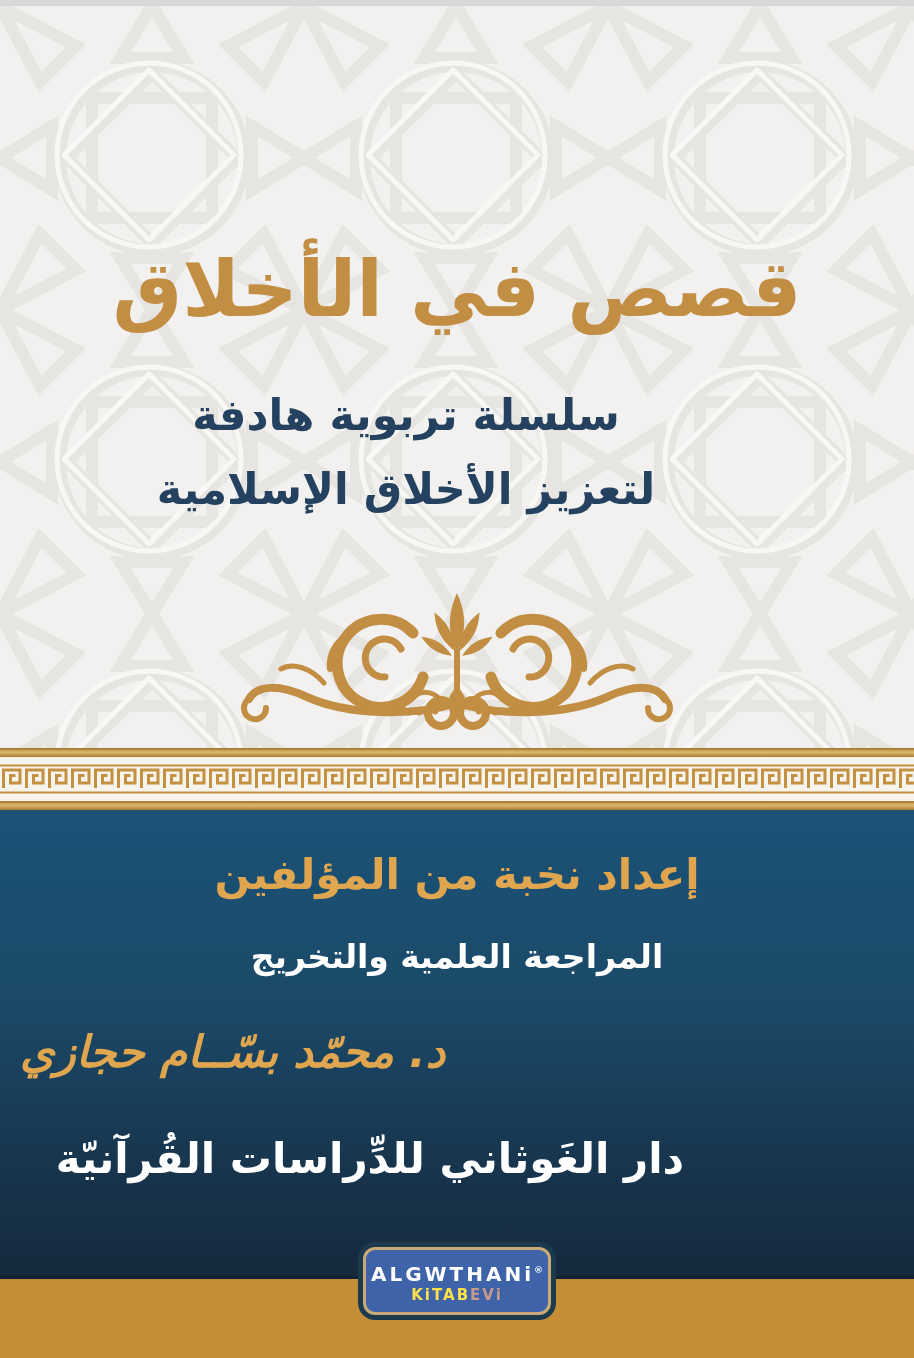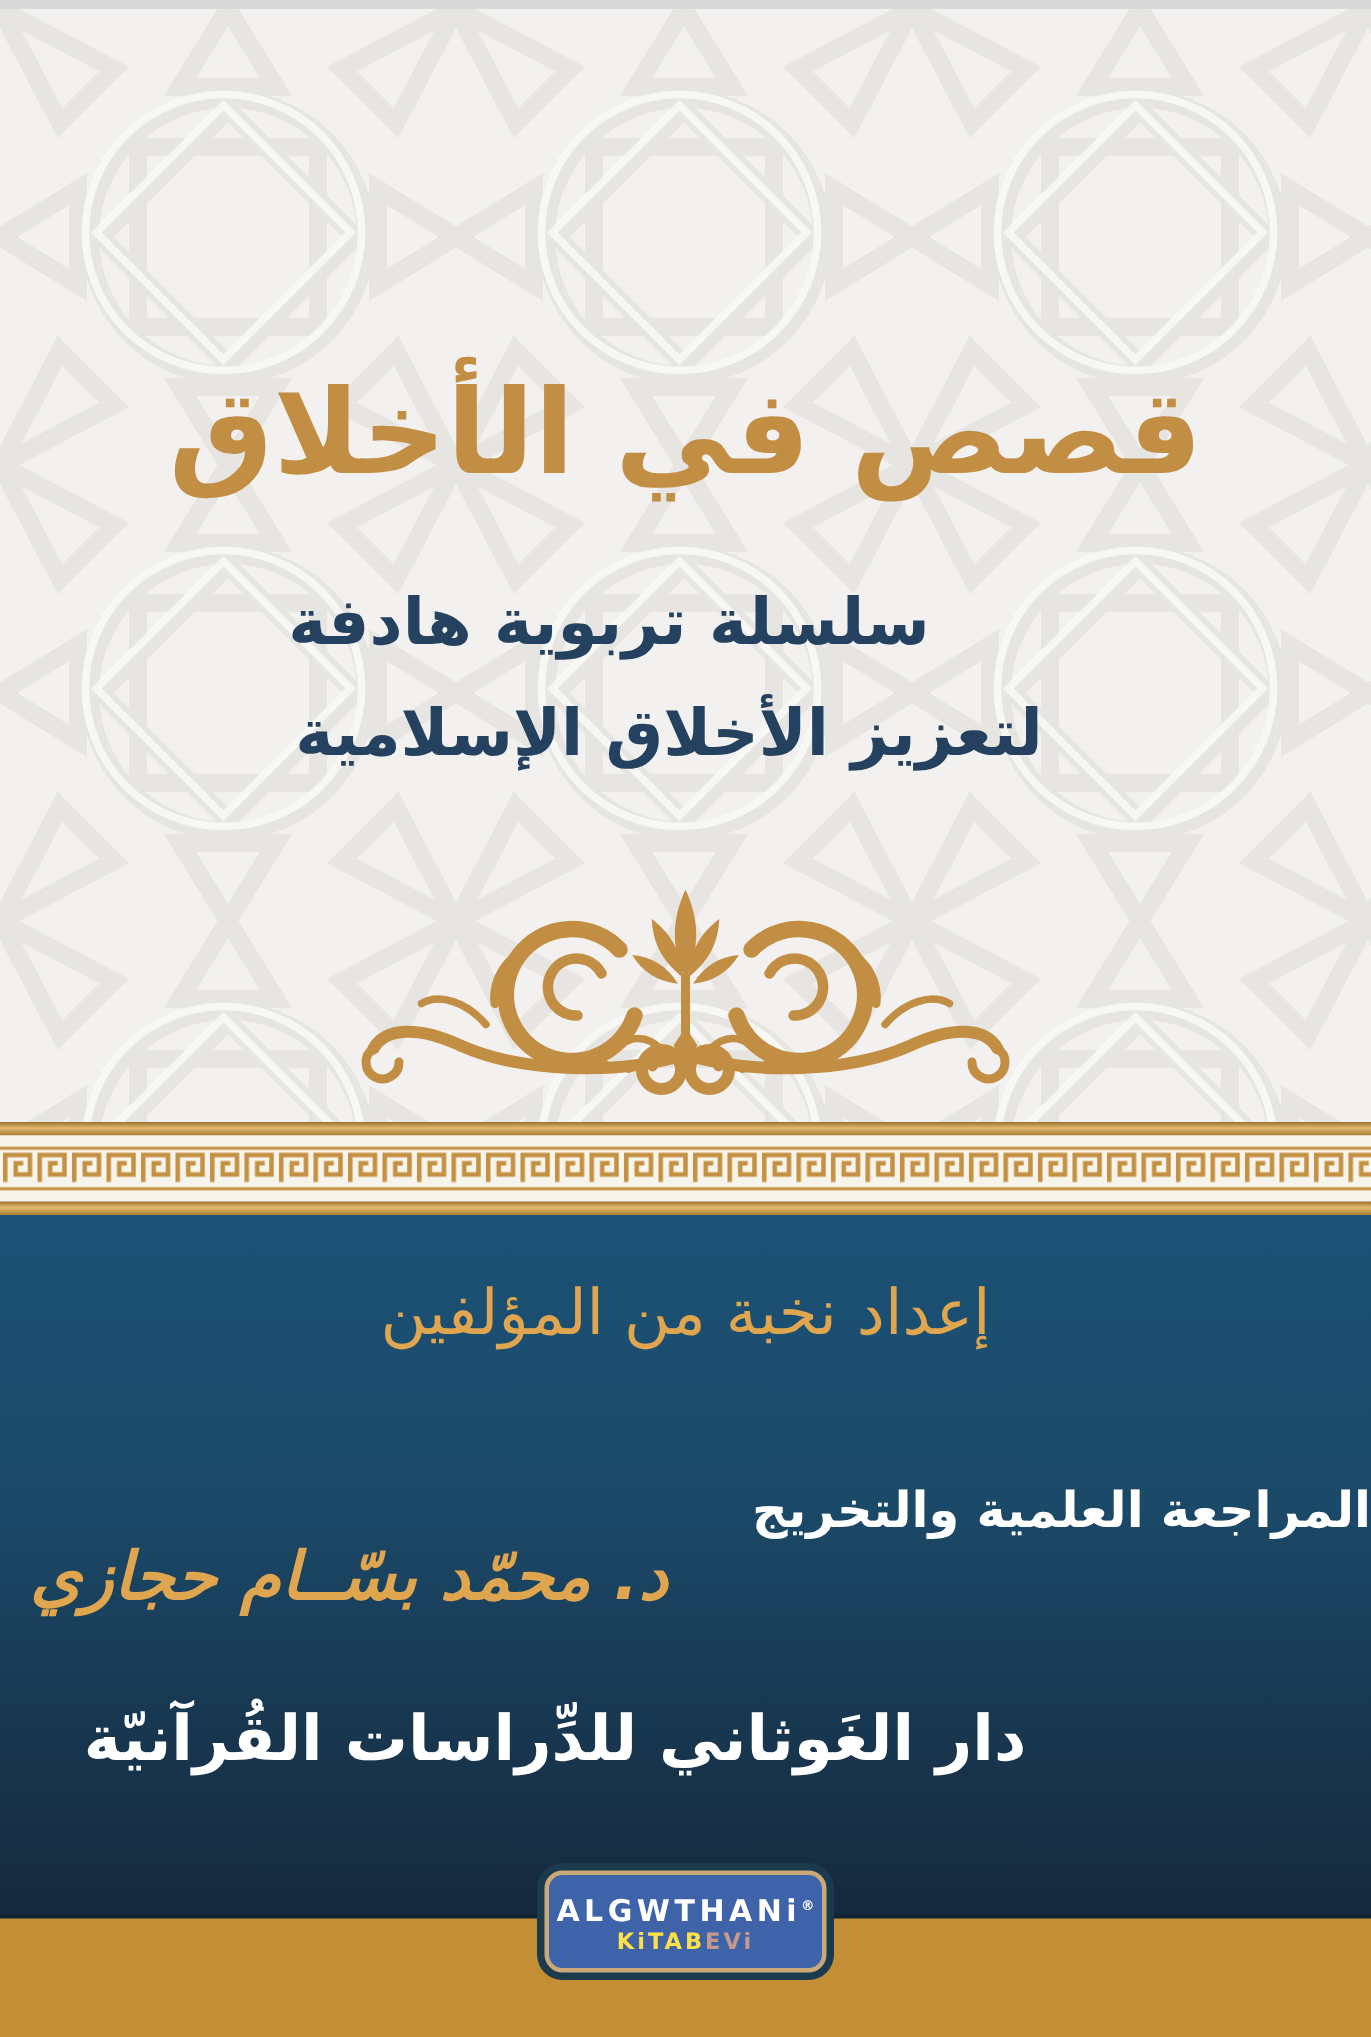--- a/index.html
+++ b/index.html
@@ -12,35 +12,35 @@
   .pattern-layer{position:absolute;top:0;left:0;width:914px;height:742px;}
   .title{
     position:absolute;top:218px;left:0;width:914px;height:130px;
     line-height:130px;text-align:center;direction:rtl;
     font-size:78px;font-weight:bold;color:#C28E44;
     letter-spacing:-1px;
   }
   .subtitle{position:absolute;left:0;width:812px;text-align:center;direction:rtl;
     color:#24425F;font-weight:bold;}
   .subtitle.line1{top:384px;font-size:43px;}
-  .subtitle.line2{top:458px;font-size:43px;padding-left:40px;}
+  .subtitle.line2{top:458px;font-size:43px;}
   .ornament{position:absolute;top:583px;left:227px;width:460px;height:152px;}
   
   .band{position:absolute;top:742px;left:0;width:914px;height:62px;}
   .band .bar{height:9px;background:linear-gradient(180deg,#9C712B 0%,#E0BA6E 45%,#A87C33 100%);}
   .band .keystrip{height:44px;background:#F7F4EC;overflow:hidden;}
   
   .panel{
     position:absolute;top:804px;left:0;width:914px;height:468px;
     background:linear-gradient(180deg,#1B5276 0%,#1B4A69 40%,#17344C 78%,#16293C 100%);
   }
   .panel-sep{position:absolute;top:1270px;left:0;width:914px;height:3px;background:#122232;}
   .gold-line{position:absolute;top:844px;left:0;width:914px;text-align:center;direction:rtl;
-    font-size:42px;font-weight:normal;color:#DFA54F;}
-  .white-line{position:absolute;top:981px;left:0;width:914px;direction:rtl;
+    font-size:42px;font-weight:bold;color:#DFA54F;}
+  .white-line{position:absolute;top:931px;left:0;width:914px;text-align:center;direction:rtl;
     font-size:33px;font-weight:bold;color:#FFFFFF;}
   .name-line{position:absolute;top:1020px;left:0;width:914px;text-align:left;direction:rtl;
     font-size:44px;font-weight:bold;color:#DFA54F;font-style:italic;padding-left:20px;}
   .calligraphy-line{position:absolute;top:1128px;left:0;width:740px;text-align:center;direction:rtl;
     font-size:42px;font-weight:bold;color:#FFFFFF;letter-spacing:-1px;}
   
   .bottom-band{position:absolute;top:1272px;left:0;width:914px;height:86px;background:#C38E35;}
   
   .badge-outer{
     position:absolute;top:1236px;left:50%;transform:translateX(-50%);

